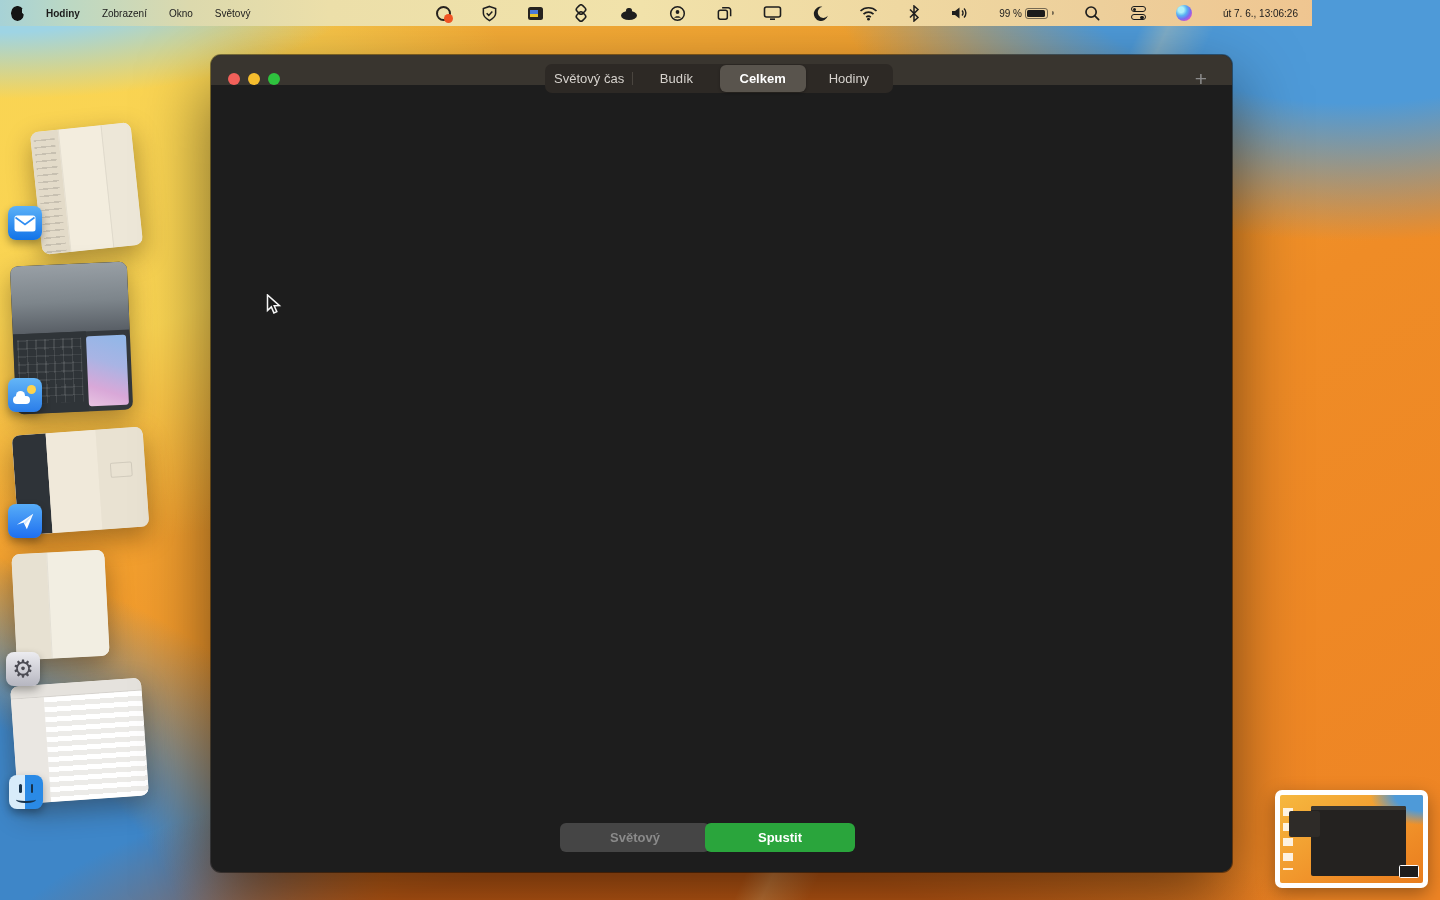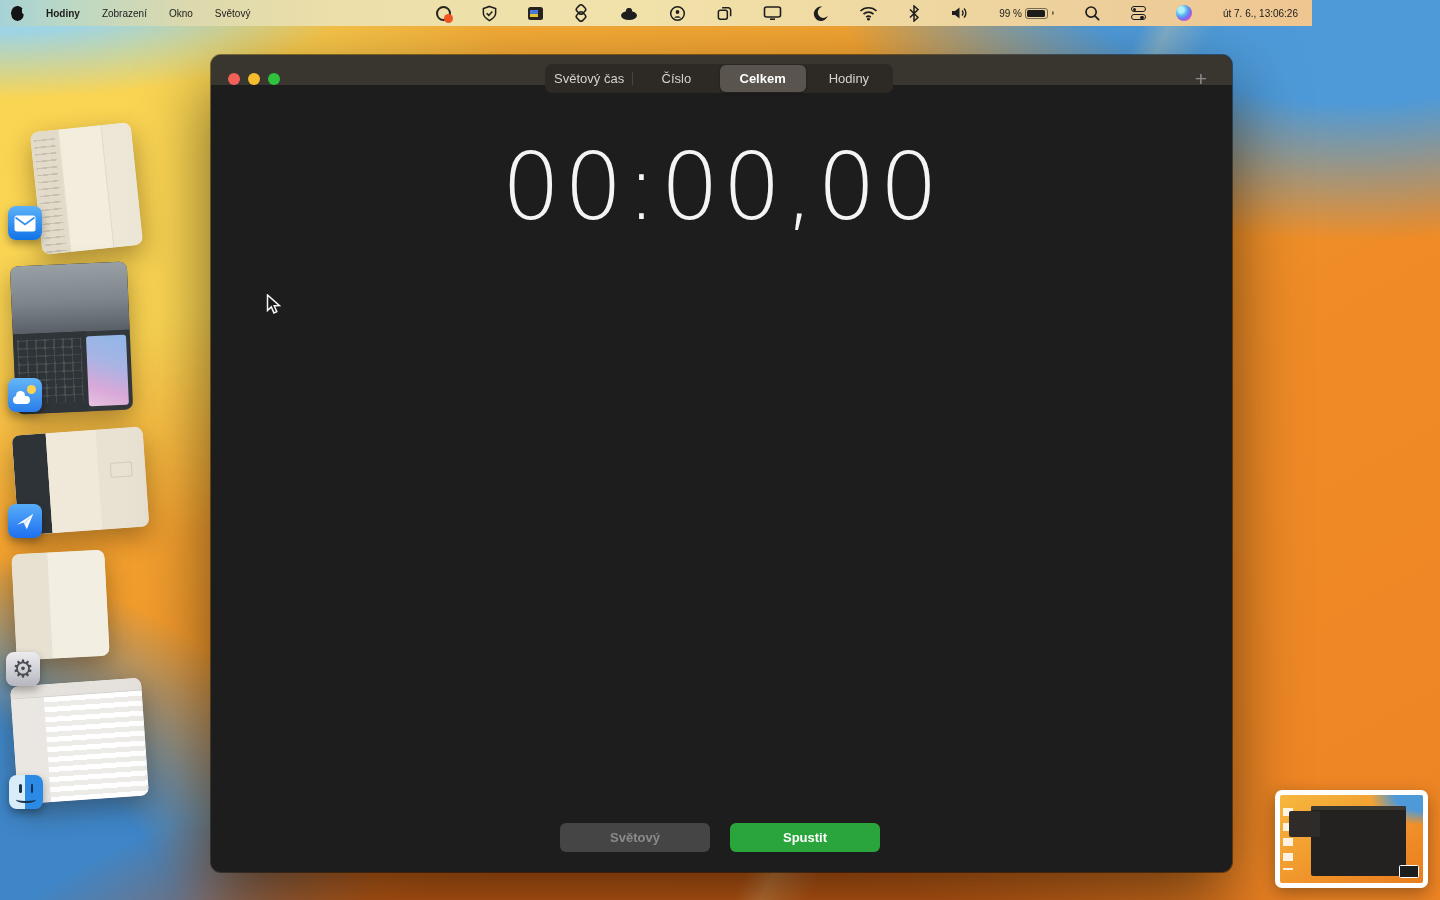--- a/index.html
+++ b/index.html
@@ -113,21 +113,21 @@
     font-family:"DejaVu Sans","Liberation Sans",sans-serif; font-weight:200; font-size:93px; letter-spacing:3px; color:#f4f4f4; }
 
   .lap-header { position:absolute; top:201px; left:347px; width:323px; height:24px;
     display:flex; align-items:center; font-size:12px; color:#5d5d5d; border-bottom:1px solid #3c3c3c; }
   .lh-col1 { flex:1.3; text-align:left; } .lh-col2 { flex:1; text-align:center; } .lh-col3 { flex:1; text-align:right; }
 
   .btn-row { position:absolute; left:0; bottom:49px; width:100%; }
   .btn { position:absolute; height:29px; border:none; border-radius:6px; font-size:13px; font-weight:bold;
     font-family:"Liberation Sans",sans-serif; display:flex; align-items:center; justify-content:center; }
   .btn-lap { left:349px; width:150px; background:#454545; color:#8a8a8a; }
-  .btn-start { left:519px; width:150px; color:#ffffff; }
+  .btn-start { left:494px; width:150px; color:#ffffff; }
 
   .cursor { position:absolute; left:266px; top:294px; z-index:60; }
 
   
   .shot-preview { position:absolute; right:12px; bottom:12px; width:153px; height:98px; z-index:40;
     background:#ffffff; border-radius:7px; padding:5px; box-shadow:0 6px 18px rgba(0,0,0,.35); }
   .shot-inner { position:relative; width:100%; height:100%; border-radius:2px; overflow:hidden;
     background:linear-gradient(150deg,#f6b83f 0%,#ef8c26 70%,#e87d1e 100%); }
   .shot-blue { position:absolute; inset:0; background:radial-gradient(ellipse 70px 40px at 100% 0%, #4e9ad8 0 40%, transparent 75%); }
   .shot-win { position:absolute; left:22%; top:12%; width:66%; height:80%; background:#242220; border-radius:2px; }
@@ -325,28 +325,27 @@
 <div class="clock-window">
   <div class="titlebar">
     <div class="traffic">
       <div class="tl tl-red"></div>
       <div class="tl tl-yellow"></div>
       <div class="tl tl-green"></div>
     </div>
     <div class="segmented">
       <div class="seg">Světový čas</div>
       <div class="seg-sep"></div>
-      <div class="seg">Číslo</div>
+      <div class="seg">Budík</div>
       <div class="seg active">Celkem</div>
       <div class="seg">Hodiny</div>
     </div>
     <div class="add-btn">+</div>
   </div>
 
-  <div class="time-display">00:00,00</div>
 
 
   <div class="btn-row">
     <button class="btn btn-lap">Světový</button>
     <button class="btn btn-start" style="background: rgb(42, 165, 60);">Spustit</button>
   </div>
 </div>
 
 <div class="cursor">
   <svg width="18" height="22" viewBox="0 0 18 22">

